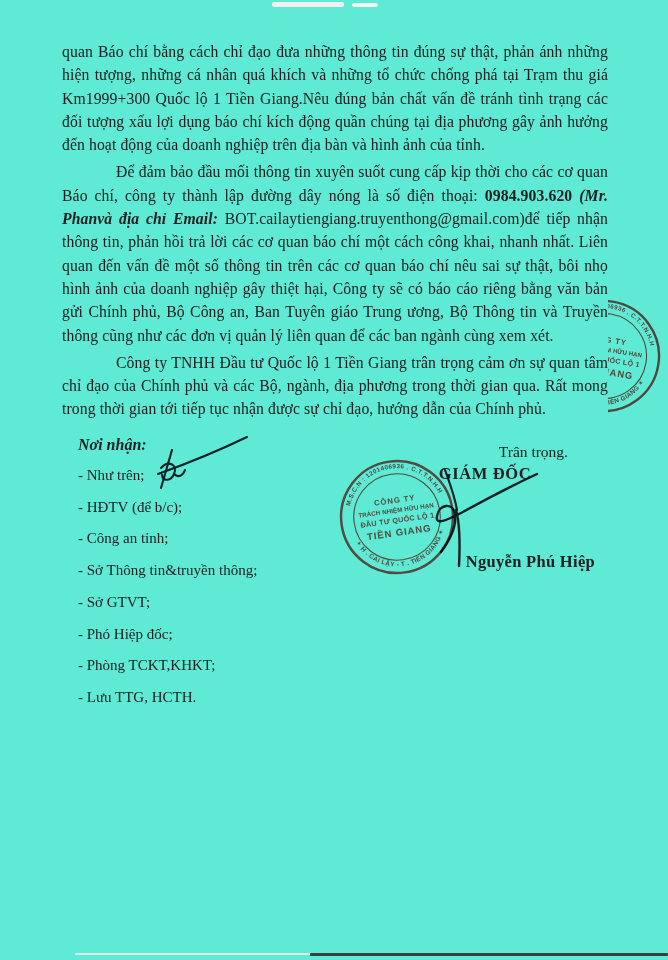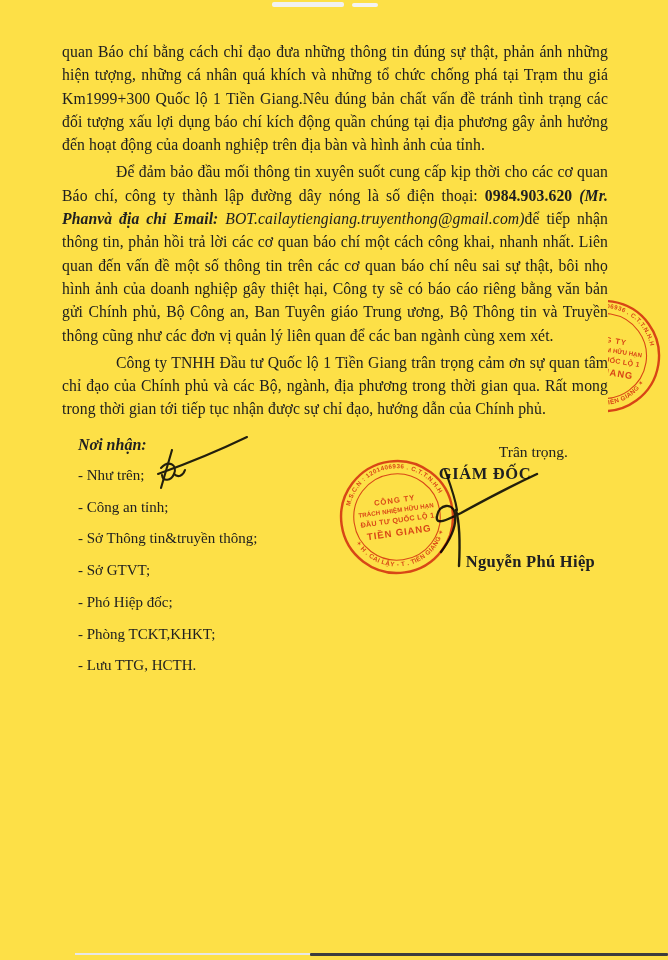--- a/index.html
+++ b/index.html
@@ -10,33 +10,33 @@
   }
   html,body{margin:0;padding:0;}
   body{
     width:668px;height:960px;
     background:#ffffff;
     font-family:"Liberation Serif","DejaVu Serif",serif;
     color:var(--ink);
     position:relative;
     overflow:hidden;
   }
-  .page{position:absolute;inset:0;background:#fde047;}
+  .page{position:absolute;inset:0;background:#5eead4;}
 
   
   .doc-text{
     position:absolute;left:62px;top:40px;width:546px;
     font-size:15.7px;line-height:23.3px;text-align:justify;
     color:#202020;
     letter-spacing:0.1px;
   }
   .doc-text p{margin:0 0 4px 0;text-indent:54px;}
   .doc-text p.no-indent{text-indent:0;}
   .bold{font-weight:bold;}
-  .ital{font-style:italic;}
+  .ital{}
   .bold-ital{font-weight:bold;font-style:italic;}
 
   
   .regards{position:absolute;left:398px;top:443px;width:170px;text-align:right;font-size:15.5px;}
   .director{position:absolute;left:380px;top:464px;width:210px;text-align:center;
             font-size:16.5px;font-weight:bold;letter-spacing:0.6px;}
   .signer-name{position:absolute;left:375px;top:552px;width:220px;text-align:right;
                font-size:16.5px;font-weight:bold;letter-spacing:0.3px;}
 
   
@@ -140,20 +140,21 @@
   <svg class="paraph-overlay" width="140" height="72" viewBox="0 0 140 72">
     <path class="stroke-thin" d="M 119 17 C 92 30, 58 44, 30 54"></path>
     <path class="stroke-thin" d="M 44 30 C 40 44, 36 58, 33 68"></path>
     <path class="stroke-thin" d="M 33 48 C 40 40, 50 44, 46 54 C 43 61, 35 62, 34 55"></path>
     <path class="stroke-thin" d="M 46 54 C 50 58, 55 56, 57 50"></path>
   </svg>
 
   <div class="recipients">
     <div class="heading">Nơi nhận:</div>
     <div class="item">- Như trên;</div>
+    <div class="item">- HĐTV (để b/c);</div>
     <div class="item">- Công an tỉnh;</div>
     <div class="item">- Sở Thông tin&amp;truyền thông;</div>
     <div class="item">- Sở GTVT;</div>
     <div class="item">- Phó Hiệp đốc;</div>
     <div class="item">- Phòng TCKT,KHKT;</div>
     <div class="item">- Lưu TTG, HCTH.</div>
   </div>
 
   <div class="scan-line-light"></div>
   <div class="scan-line-dark"></div>

